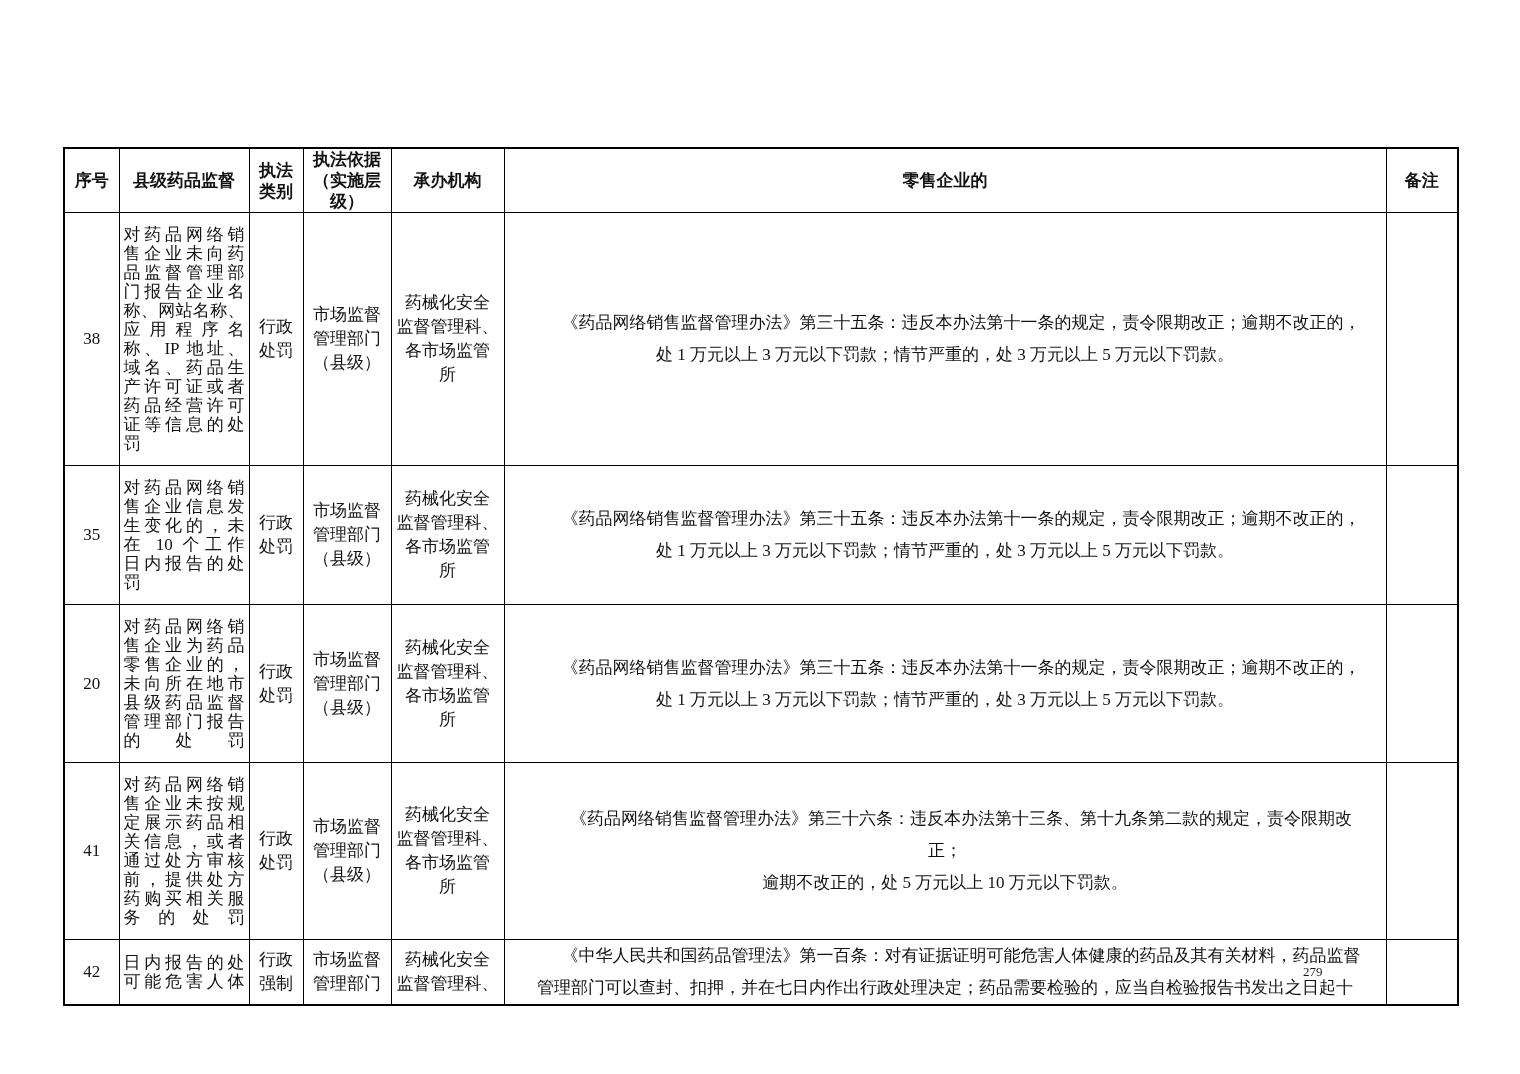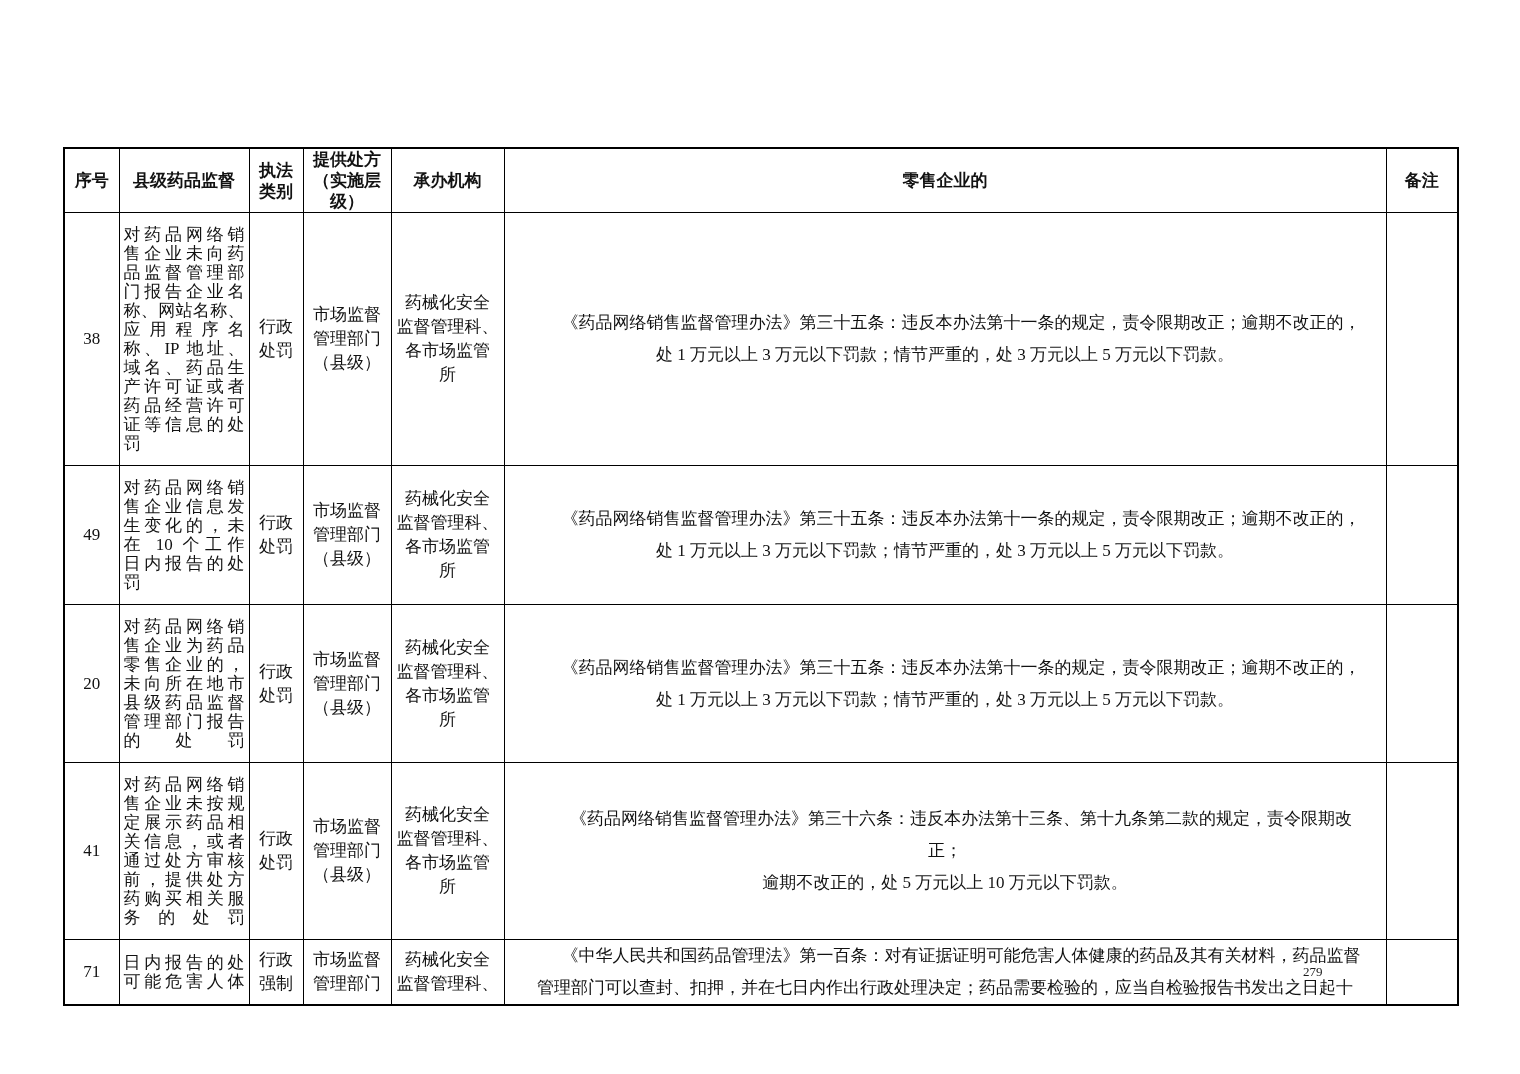--- a/index.html
+++ b/index.html
@@ -47,21 +47,21 @@
       <col style="width:113px">
       <col style="width:882px">
       <col style="width:72px">
     </colgroup>
     <thead>
       <tr>
         <th>序号</th>
         <th>县级药品监督</th>
         <th>执法
 类别</th>
-        <th>提供处方
+        <th>执法依据
 （实施层
 级）</th>
         <th>承办机构</th>
         <th>零售企业的</th>
         <th>备注</th>
       </tr>
     </thead>
     <tbody>
       <tr class="r38">
         <td class="c-no">
@@ -99,21 +99,21 @@
         <td class="c-basis">
             <div class="txt">《药品网络销售监督管理办法》第三十五条：违反本办法第十一条的规定，责令限期改正；逾期不改正的，
 处 1 万元以上 3 万元以下罚款；情节严重的，处 3 万元以上 5 万元以下罚款。</div>
           </td>
         <td class="c-remark">
             <div class="txt"></div>
           </td>
       </tr>
       <tr class="r39">
         <td class="c-no">
-            <div class="txt">49</div>
+            <div class="txt">35</div>
           </td>
         <td class="c-name">
             <div class="txt">对药品网络销
 售企业信息发
 生变化的，未
 在 10 个工作
 日内报告的处
 罚</div>
           </td>
         <td class="c-cat">
@@ -207,21 +207,21 @@
         <td class="c-basis">
             <div class="txt">《药品网络销售监督管理办法》第三十六条：违反本办法第十三条、第十九条第二款的规定，责令限期改正；
 逾期不改正的，处 5 万元以上 10 万元以下罚款。</div>
           </td>
         <td class="c-remark">
             <div class="txt"></div>
           </td>
       </tr>
       <tr class="r42">
         <td class="c-no">
-            <div class="txt">71</div>
+            <div class="txt">42</div>
           </td>
         <td class="c-name">
             <div class="txt">日内报告的处
 可能危害人体</div>
           </td>
         <td class="c-cat">
             <div class="txt">行政
 强制</div>
           </td>
         <td class="c-subj">

